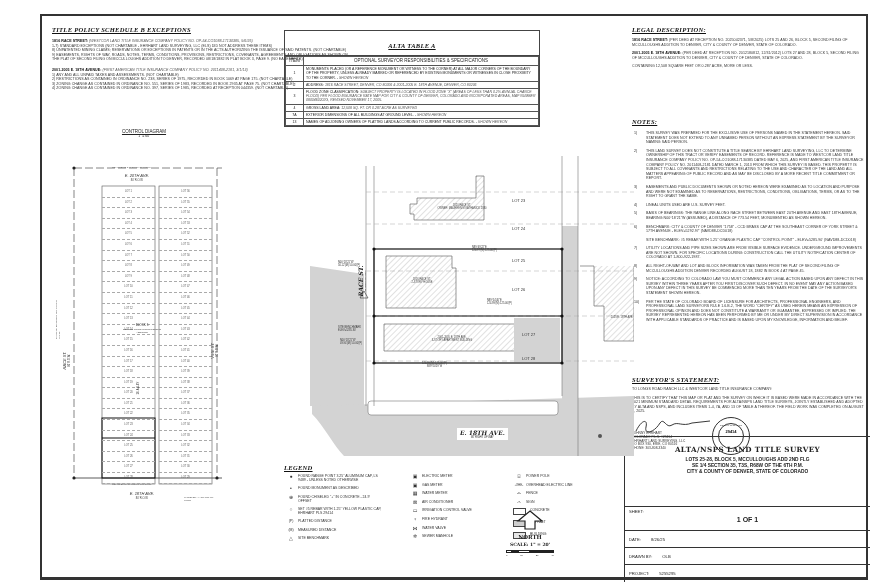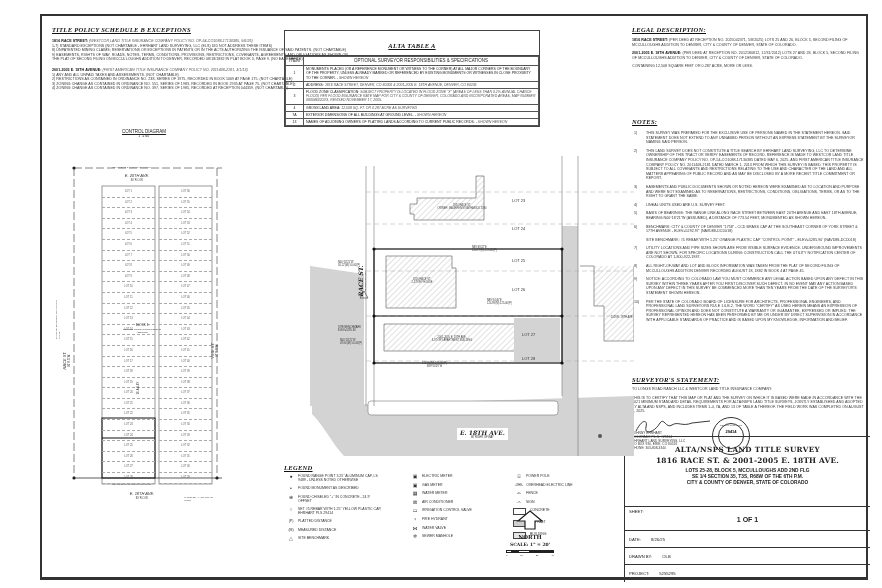--- a/index.html
+++ b/index.html
@@ -206,21 +206,20 @@
         <div style="position:absolute;inset:5px;border:0.6px solid #333;border-radius:50%;"></div>
         <div class="tiny" style="font-size:2.4px;margin-top:6px;line-height:3px;">JOHN P. EHRHART</div>
         <div class="b" style="font-size:4px;margin-top:2px;">29414</div>
       </div>
     </div>
   </div>
 
   <div class="abs tblock">
     <div class="tb-top">
       <div class="l1">ALTA/NSPS LAND TITLE SURVEY</div>
-      <div class="l2">1816 RACE ST. &amp; 2001-2005 E. 18TH AVE.</div>
       <div class="l3">LOTS 25-28, BLOCK 5, MCCULLOUGHS ADD 2ND FLG</div>
       <div class="l3" style="margin-top:1px">SE 1/4 SECTION 35, T3S, R68W OF THE 6TH P.M.</div>
       <div class="l3" style="margin-top:1px">CITY &amp; COUNTY OF DENVER, STATE OF COLORADO</div>
     </div>
     <div class="tb-bot">
       <div class="tb-cells">
         <div class="tb-cell sheet-cell">
             <span>SHEET:</span>
             <span class="big">1 OF 1</span>
           </div>

